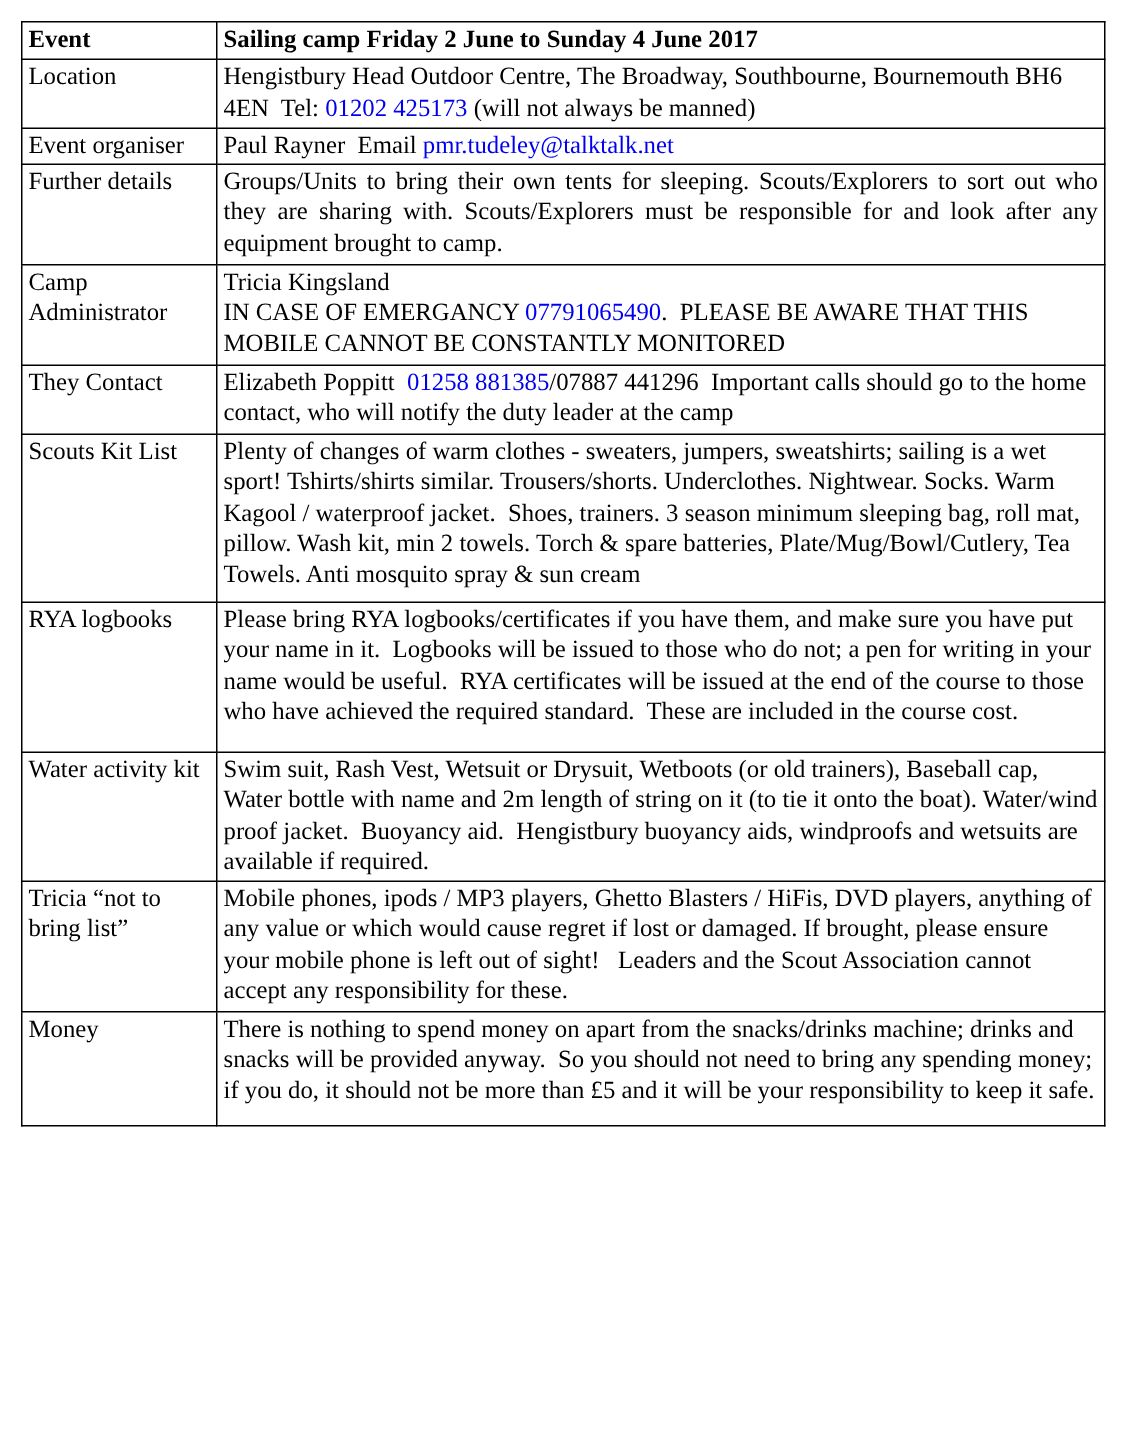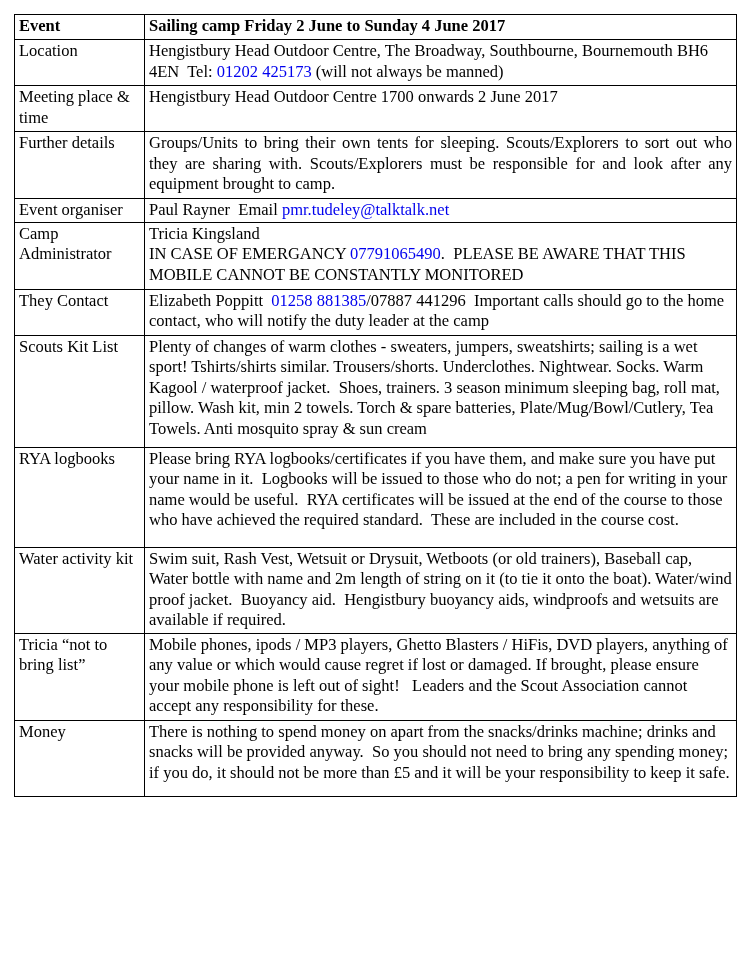--- a/index.html
+++ b/index.html
@@ -37,31 +37,27 @@
     </colgroup>
     <tbody>
       <tr class="bold-row" style="height:25px">
         <td class="label-cell"><span>Event</span></td>
         <td class="content-cell"><span>Sailing camp Friday 2 June to Sunday 4 June 2017</span></td>
       </tr>
       <tr style="height:46px">
         <td class="label-cell"><span>Location</span></td>
         <td class="content-cell"><span>Hengistbury Head Outdoor Centre, The Broadway, Southbourne, Bournemouth BH6 4EN  Tel: </span><a class="lnk">01202 425173</a><span> (will not always be manned)</span></td>
       </tr>
-      <tr style="height:46px">
-        <td class="label-cell"><span>Meeting place &amp; time</span></td>
-        <td class="content-cell"><span>Hengistbury Head Outdoor Centre 1700 onwards 2 June 2017</span></td>
+      <tr style="height:23px">
+        <td class="label-cell"><span>Event organiser</span></td>
+        <td class="content-cell"><span>Paul Rayner  Email </span><a class="lnk">pmr.tudeley@talktalk.net</a></td>
       </tr>
       <tr style="height:67px">
         <td class="label-cell"><span>Further details</span></td>
         <td class="content-cell justify"><span>Groups/Units to bring their own tents for sleeping. Scouts/Explorers to sort out who they are sharing with. Scouts/Explorers must be responsible for and look after any equipment brought to camp.</span></td>
-      </tr>
-      <tr style="height:23px">
-        <td class="label-cell"><span>Event organiser</span></td>
-        <td class="content-cell"><span>Paul Rayner  Email </span><a class="lnk">pmr.tudeley@talktalk.net</a></td>
       </tr>
       <tr style="height:67px">
         <td class="label-cell"><span>Camp Administrator</span></td>
         <td class="content-cell"><span>Tricia Kingsland
 IN CASE OF EMERGANCY </span><a class="lnk">07791065490</a><span>.  PLEASE BE AWARE THAT THIS MOBILE CANNOT BE CONSTANTLY MONITORED</span></td>
       </tr>
       <tr style="height:46px">
         <td class="label-cell"><span>They Contact</span></td>
         <td class="content-cell"><span>Elizabeth Poppitt  </span><a class="lnk">01258 881385</a><span>/07887 441296  Important calls should go to the home contact, who will notify the duty leader at the camp</span></td>
       </tr>

